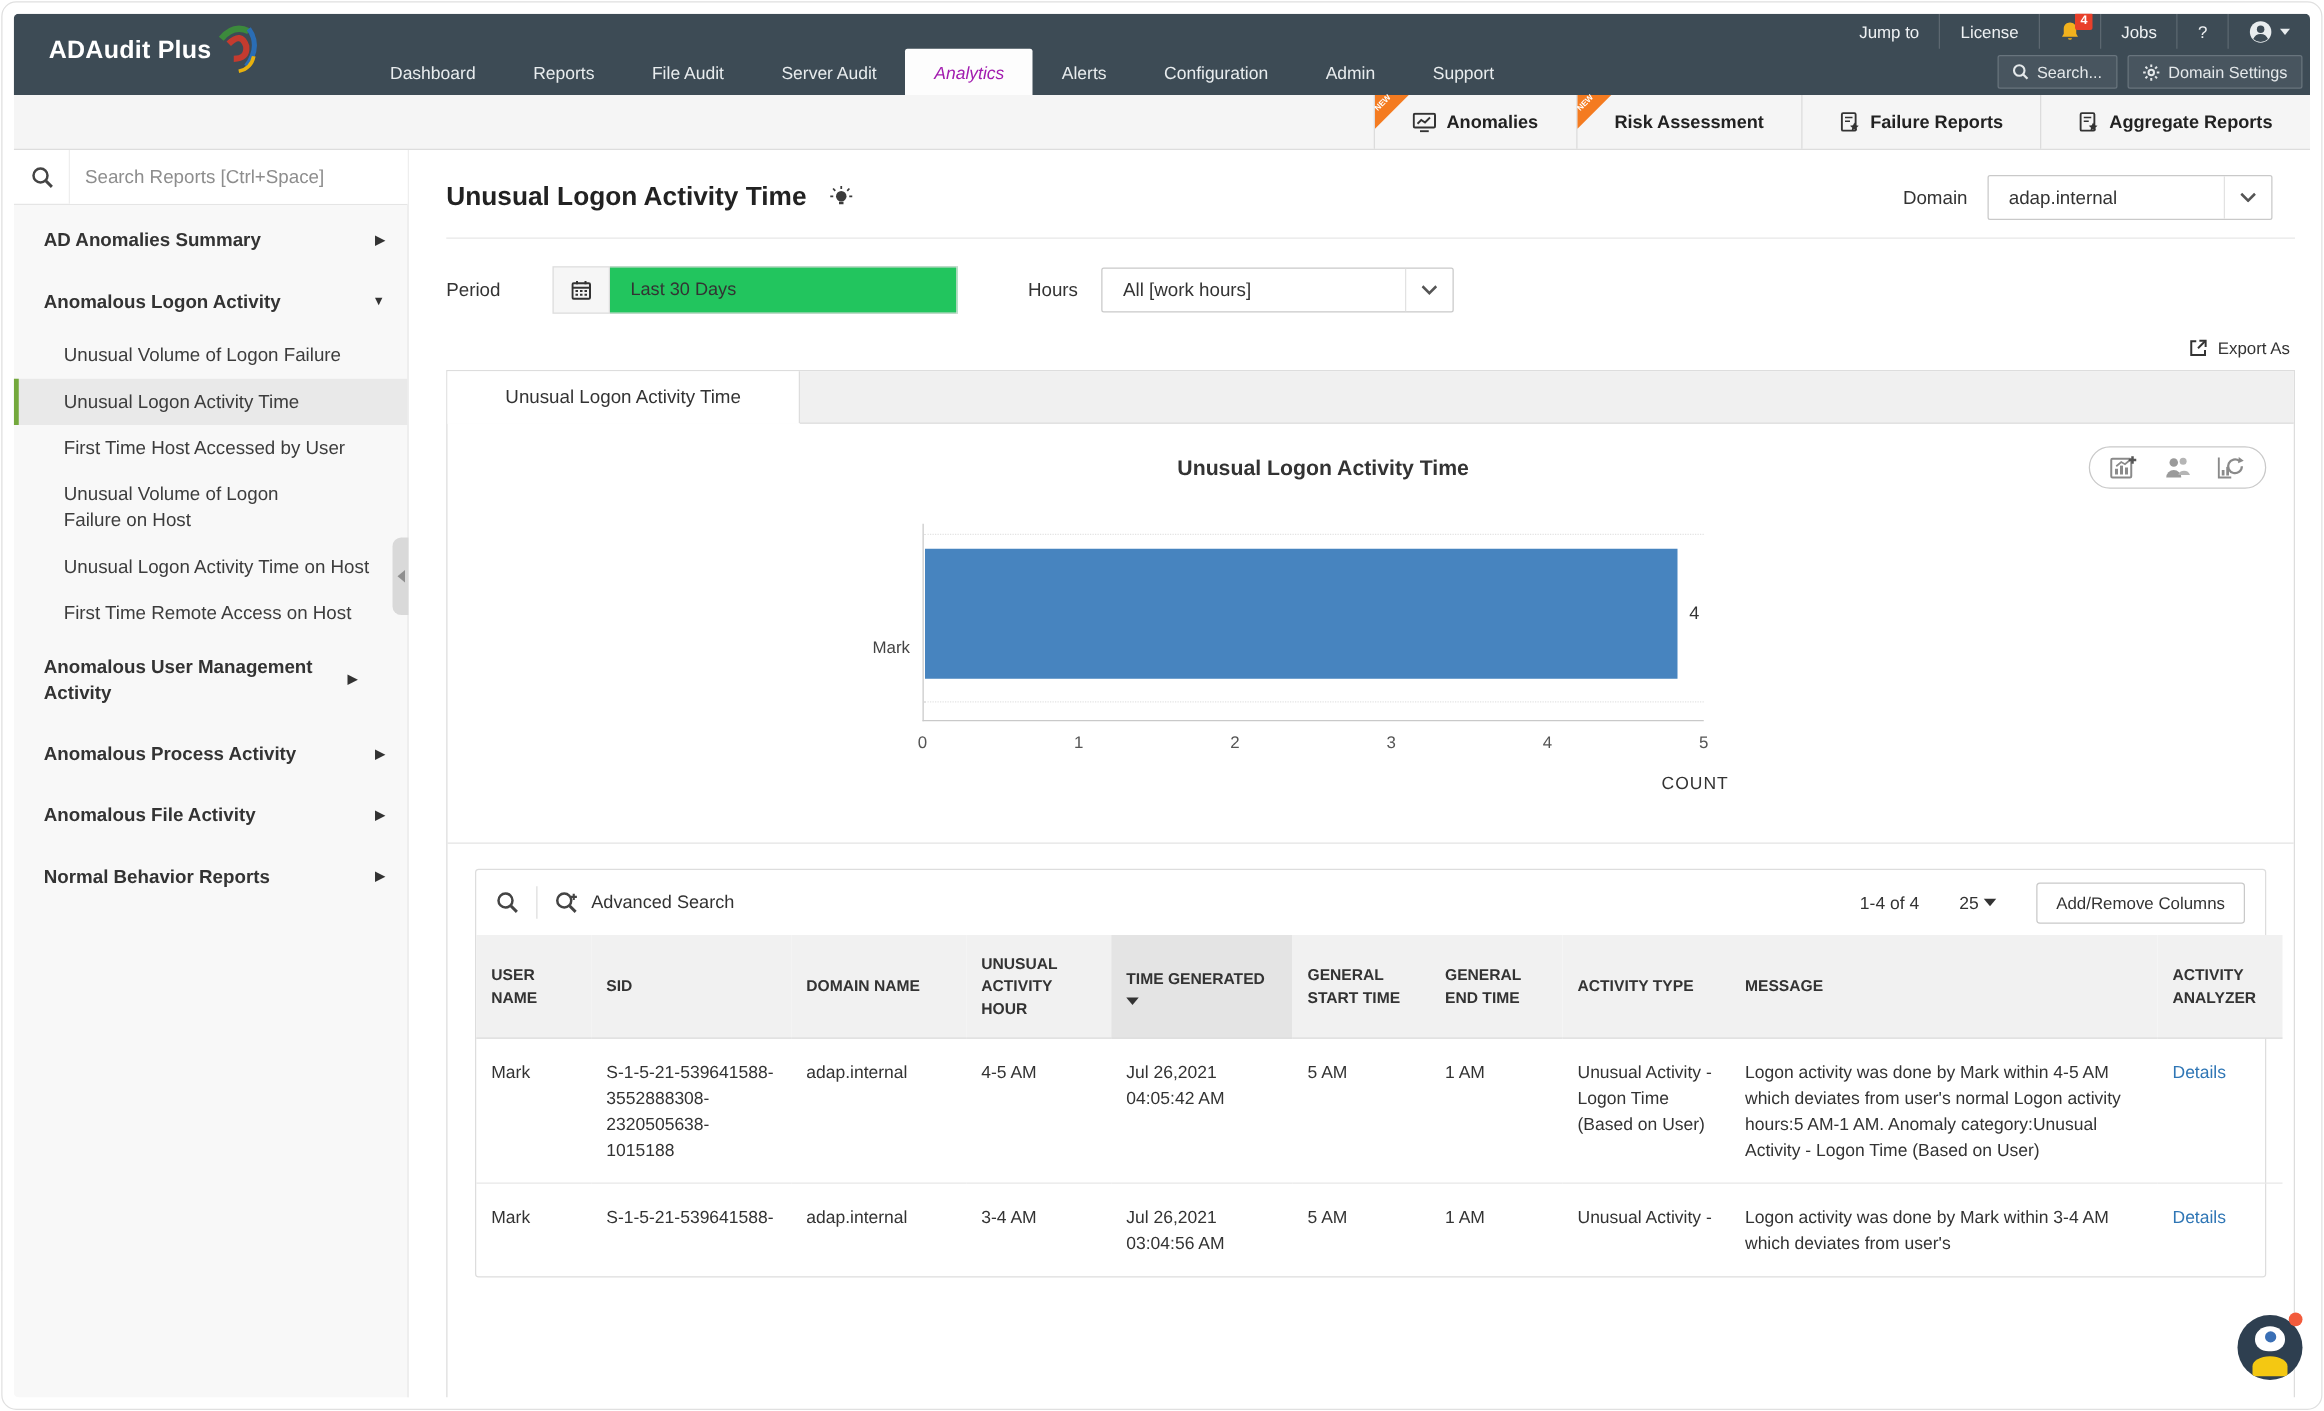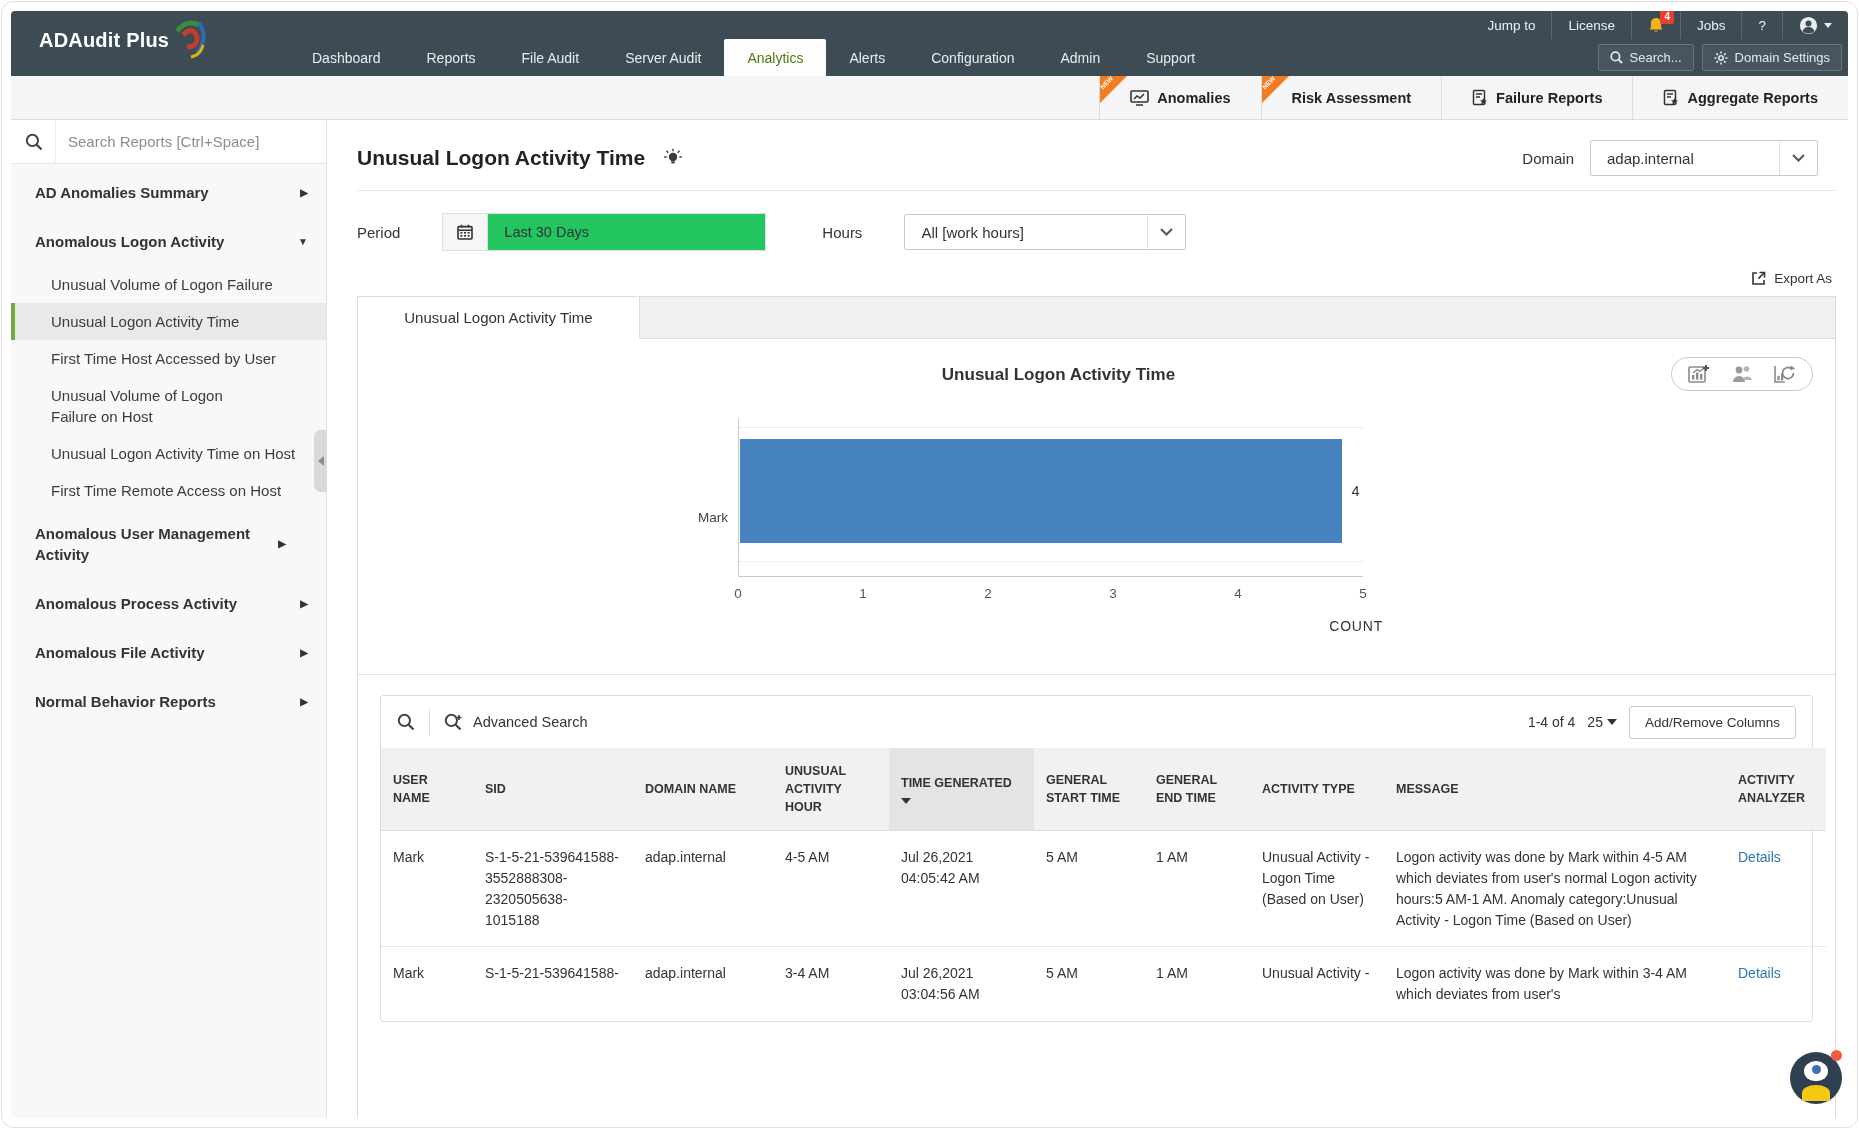--- a/index.html
+++ b/index.html
@@ -12,21 +12,21 @@
   .topbar{background:#3d4b55;color:#eef1f3;flex:0 0 65px;position:relative;}
   .logo{position:absolute;left:28px;top:6px;display:flex;align-items:flex-start;gap:2px;}
   .logo-text{font-size:20px;font-weight:700;color:#fff;letter-spacing:.2px;margin-top:12px;}
   .utilrow{height:28px;display:flex;justify-content:flex-end;align-items:center;font-size:13.5px;}
   .util-item{padding:0 16px;height:100%;display:flex;align-items:center;gap:6px;border-left:1px solid rgba(255,255,255,.16);cursor:pointer;}
   .util-item:first-child{border-left:none;}
   .bell-wrap{position:relative;}
   .badge{position:absolute;top:-7px;right:-10px;background:#e8402a;color:#fff;font-size:10px;font-weight:700;padding:1px 4px;border-radius:2px;line-height:1.2;}
   .navrow{height:37px;display:flex;align-items:stretch;padding-left:278px;}
   .nav-item{padding:0 23px;display:flex;align-items:center;font-size:14px;color:#e8ecee;cursor:pointer;}
-  .nav-item.active{background:#fdfdfd;color:#4d7c0f;font-weight:400;border-radius:2px 2px 0 0;}
+  .nav-item.active{background:#fdfdfd;color:#a21caf;font-weight:400;border-radius:2px 2px 0 0;font-style:italic;}
   .nav-right{margin-left:auto;display:flex;align-items:center;gap:8px;padding-right:6px;}
   .nav-box{height:27px;border:1px solid #68747d;background:rgba(255,255,255,.06);display:flex;align-items:center;gap:7px;padding:0 11px;font-size:13px;color:#e4e8ea;border-radius:2px;cursor:pointer;}
 
   
   .subbar{flex:0 0 44px;background:#f5f5f5;border-bottom:1px solid #ddd;display:flex;justify-content:flex-end;align-items:stretch;}
   .subtab{position:relative;display:flex;align-items:center;gap:8px;padding:0 30px;font-size:14.5px;font-weight:700;color:#222;border-left:1px solid #dcdcdc;cursor:pointer;}
   .ribbon{position:absolute;left:0;top:0;width:0;height:0;border-top:27px solid #f47b20;border-right:27px solid transparent;}
   .ribbon span{position:absolute;top:-24px;left:-1px;color:#fff;font-size:6.5px;font-weight:700;transform:rotate(-45deg);}
 
   
@@ -85,21 +85,21 @@
   .xticks{position:relative;height:20px;margin-top:9px;font-size:13.5px;color:#555;}
   .xticks span{position:absolute;transform:translateX(-50%);}
   .xlabel{margin-top:12px;text-align:right;font-size:14px;font-weight:400;letter-spacing:.8px;color:#333;padding-right:0;width:645px;}
   .chartdivider{margin-top:40px;border-top:1px solid #e4e4e4;}
 
   
   .tablecard{margin:20px 22px 0 22px;border:1px solid #ddd;border-radius:3px;}
   .ttoolbar{height:52px;display:flex;align-items:center;padding:0 16px;}
   .vline{height:26px;border-left:1px solid #ddd;margin:0 14px;}
   .adv-label{margin-left:10px;font-size:14.5px;color:#333;}
-  .ttool-right{margin-left:auto;display:flex;align-items:center;gap:12px;font-size:14px;color:#333;}
+  .ttool-right{margin-left:auto;display:flex;align-items:center;gap:32px;font-size:14px;color:#333;}
   .psize{display:flex;align-items:center;gap:4px;cursor:pointer;}
   .caret-down{width:0;height:0;border-left:5px solid transparent;border-right:5px solid transparent;border-top:6px solid #333;display:inline-block;}
   .addrem{border:1px solid #c9c9c9;border-radius:3px;background:#fff;padding:8px 15px;font-size:13.5px;color:#333;font-family:"Liberation Sans",sans-serif;cursor:pointer;}
   table{width:100%;border-collapse:collapse;font-size:14px;table-layout:fixed;}
   thead th{background:#f1f1f1;font-size:12.5px;font-weight:700;color:#333;text-align:left;padding:14px 12px;border-bottom:1px solid #dcdcdc;vertical-align:middle;line-height:1.45;cursor:pointer;}
   thead th.sorted{background:#e4e4e4;}
   .sortcaret{display:block;margin-top:6px;width:0;height:0;border-left:5px solid transparent;border-right:5px solid transparent;border-top:6px solid #333;}
   tbody td{padding:16px 12px;vertical-align:top;border-bottom:1px solid #e8e8e8;color:#333;line-height:1.48;word-wrap:break-word;}
   tbody tr:last-child td{border-bottom:none;}
   a.details{color:#2f76b5;text-decoration:none;cursor:pointer;}
@@ -380,21 +380,21 @@
                       <rect x="10.6" y="11" width="2" height="1.6"></rect>
                     </g>
                   </svg>
                 </span>
           </div>
           <div class="period-input">
                 <span>Last 30 Days</span>
               </div>
         </div>
         <span class="lab" style="margin-left:56px;">Hours</span>
-        <div class="select hours-select" style="margin-left:42px;">
+        <div class="select hours-select" style="margin-left:19px;">
           <span class="val">All [work hours]</span>
           <span class="chev">
                 <svg width="13" height="8" viewBox="0 0 13 8">
                   <polyline points="1,1 6.5,6.5 12,1" fill="none" stroke="#555" stroke-width="2"></polyline>
                 </svg>
               </span>
         </div>
       </div>
 
       <div class="exportrow">

